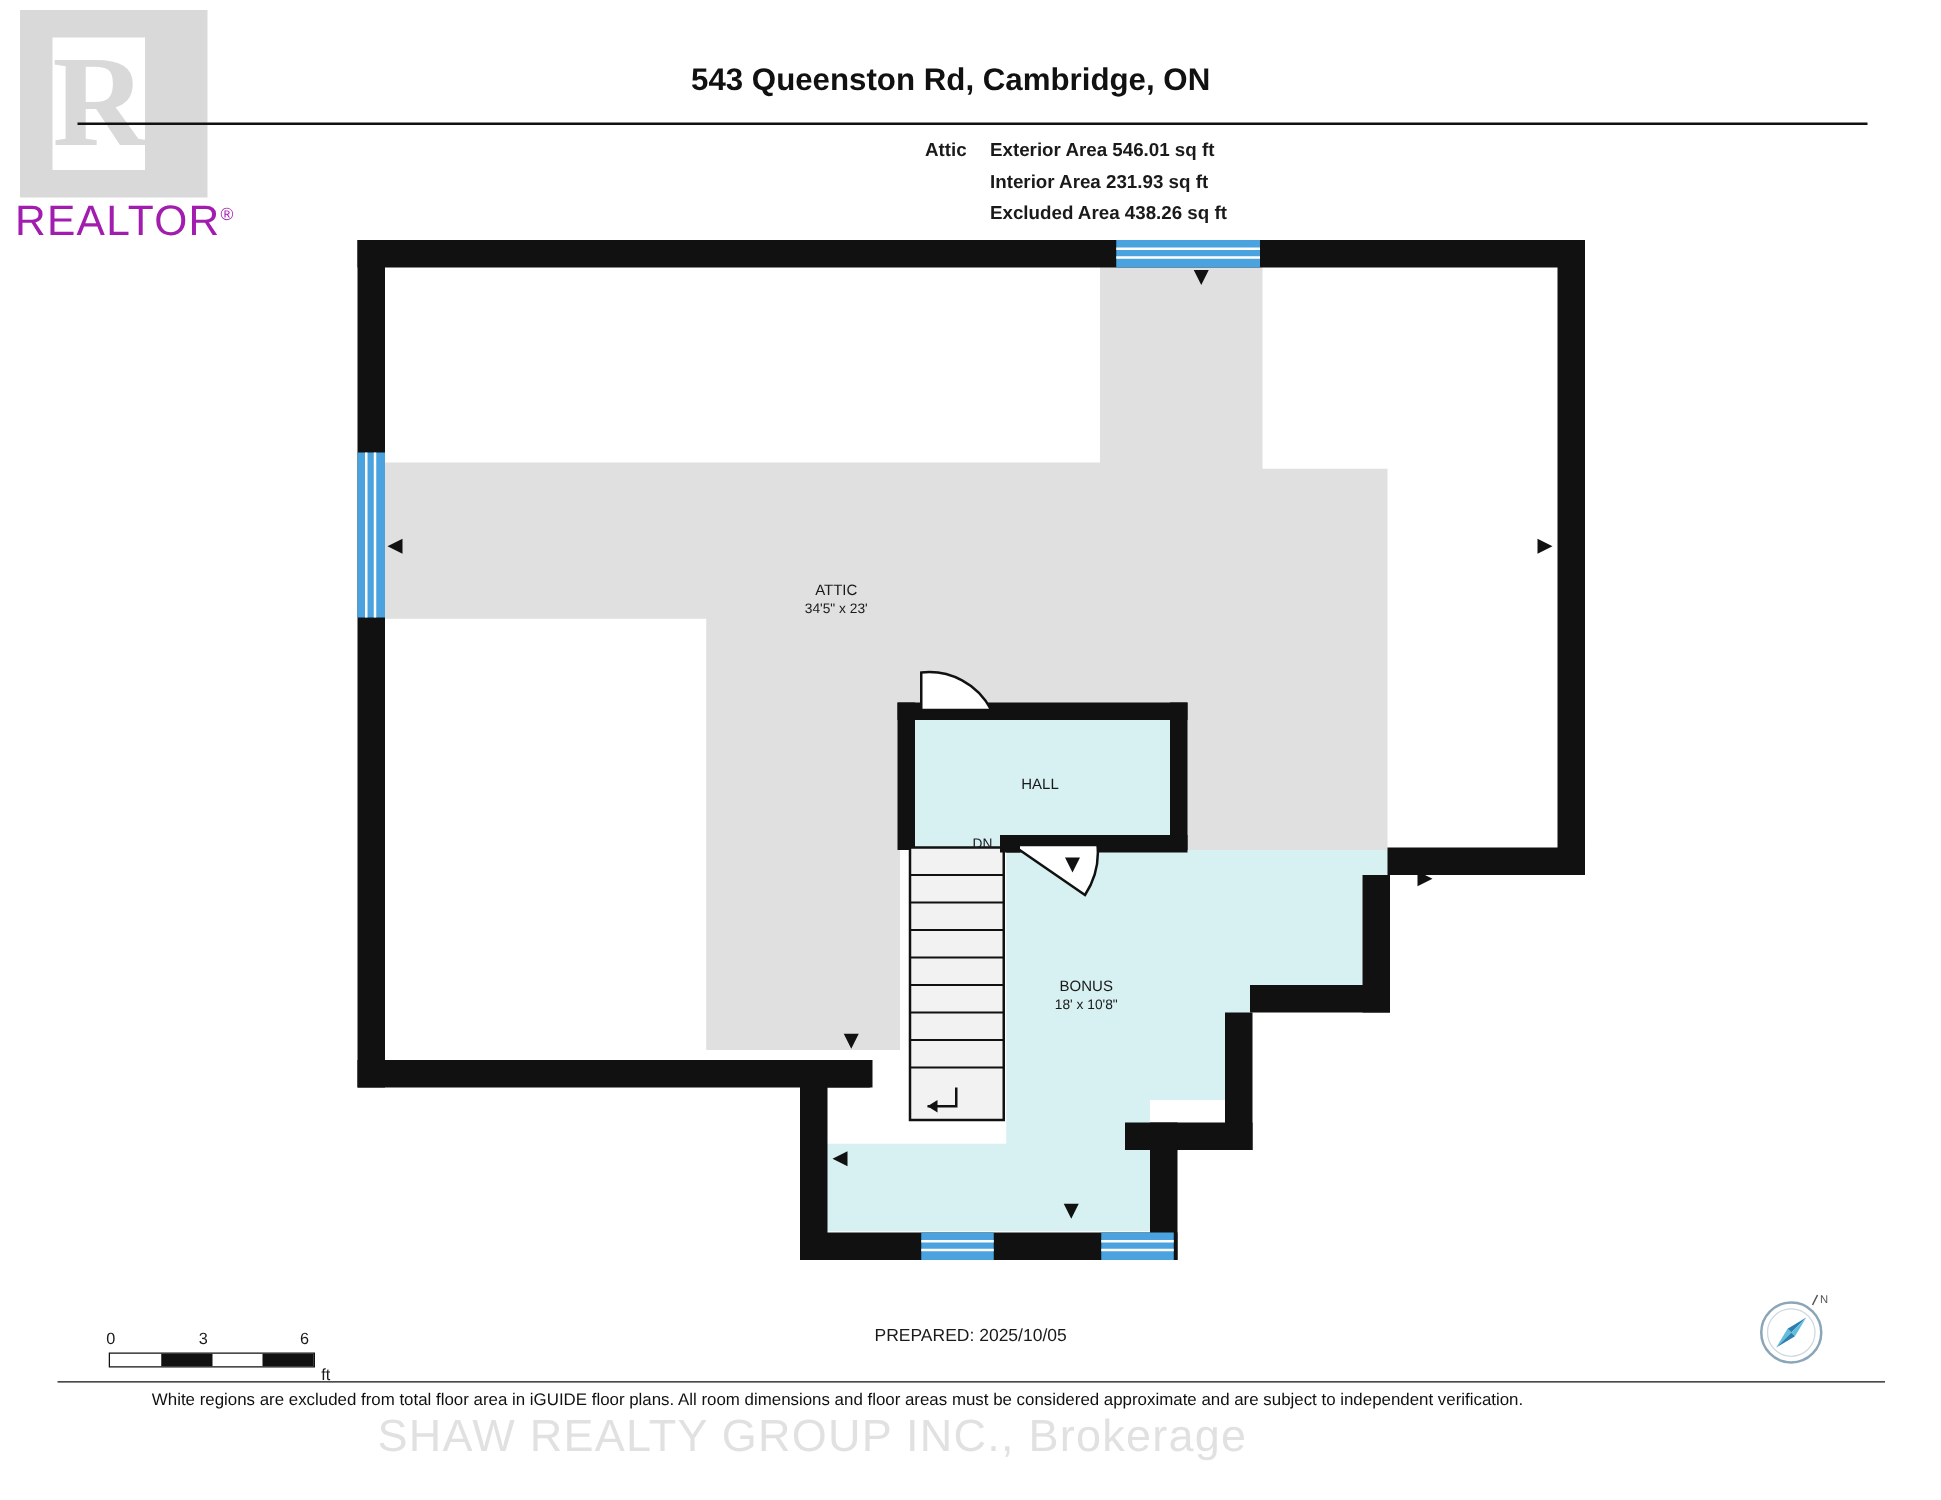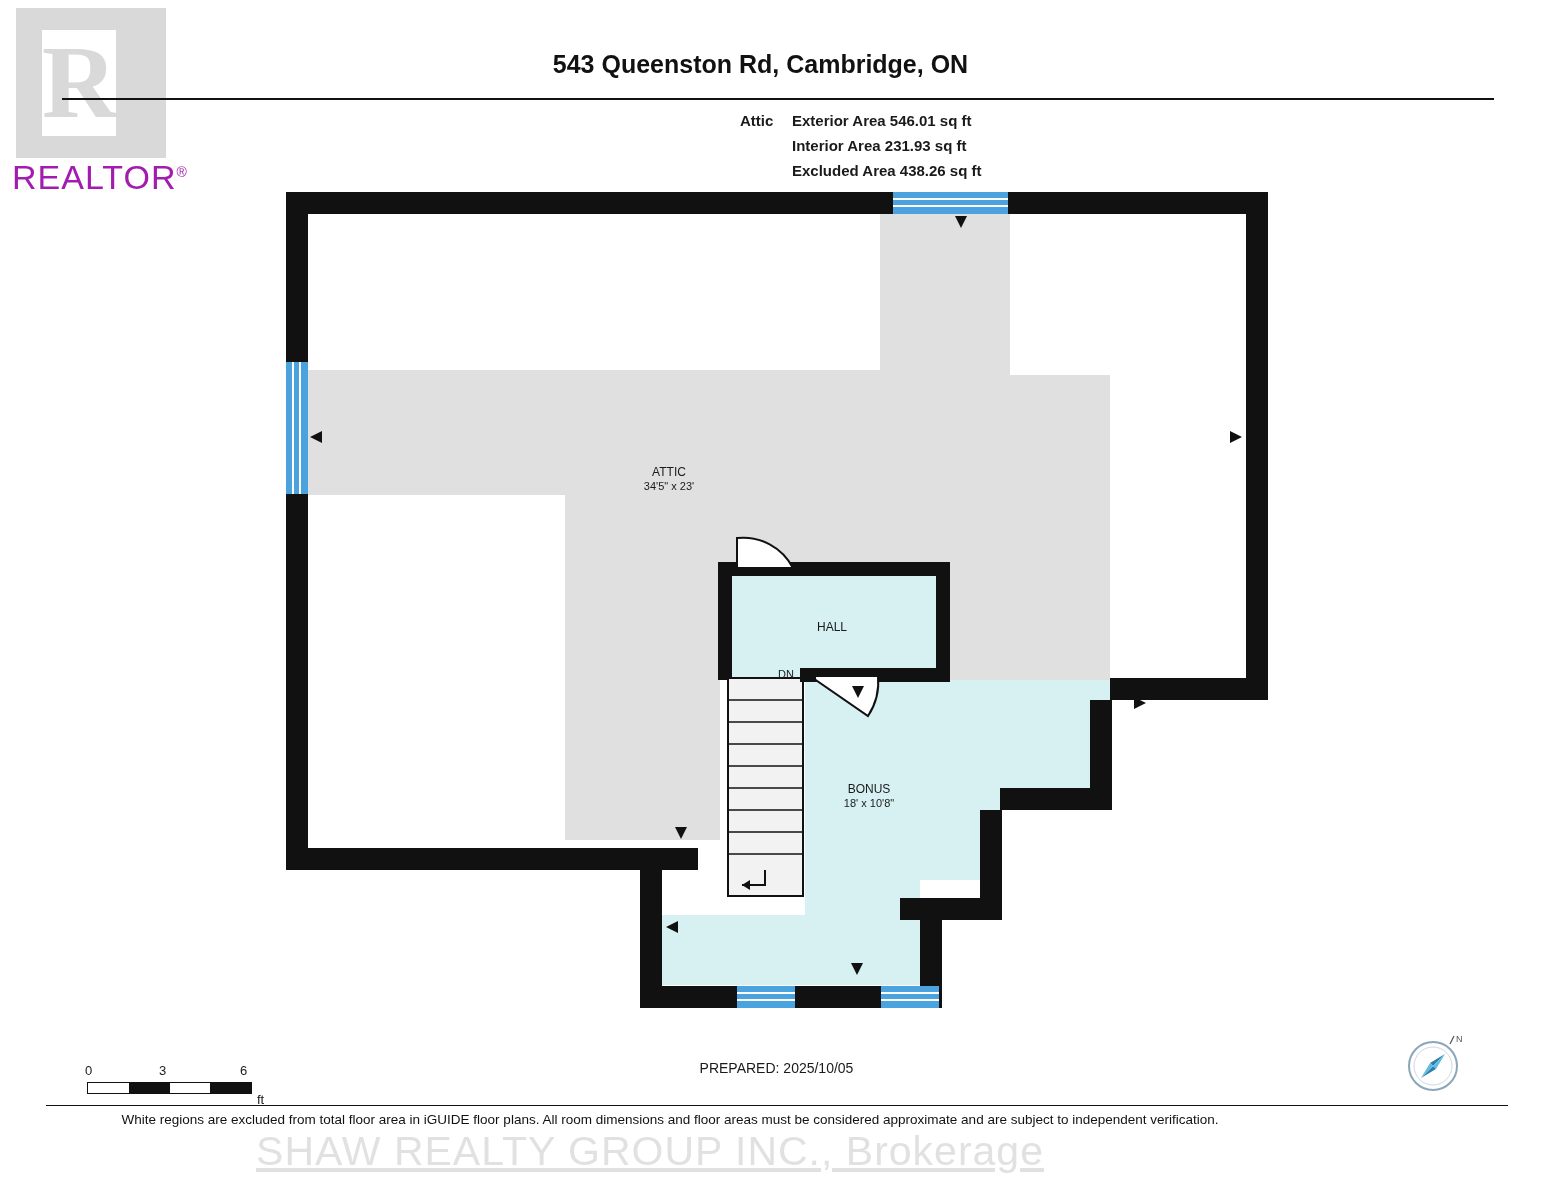--- a/index.html
+++ b/index.html
@@ -181,26 +181,25 @@
     text-align: center;
     font-size: 13.5px;
     color: #111;
   }
   .watermark {
     position: absolute;
     left: 0;
     top: 1128px;
     width: 1300px;
     text-align: center;
-    font-size: 41px;
+    font-size: 36px;
     color: rgba(120,120,120,0.22);
     font-family: "Liberation Sans", sans-serif;
     letter-spacing: 1px;
     pointer-events: none;
-    text-decoration: underline;
   }
 
   .room-label {
     font-size: 12px;
     fill: #1a1a1a;
     font-family: "Liberation Sans", sans-serif;
     text-anchor: middle;
   }
   .room-dim {
     font-size: 11px;

